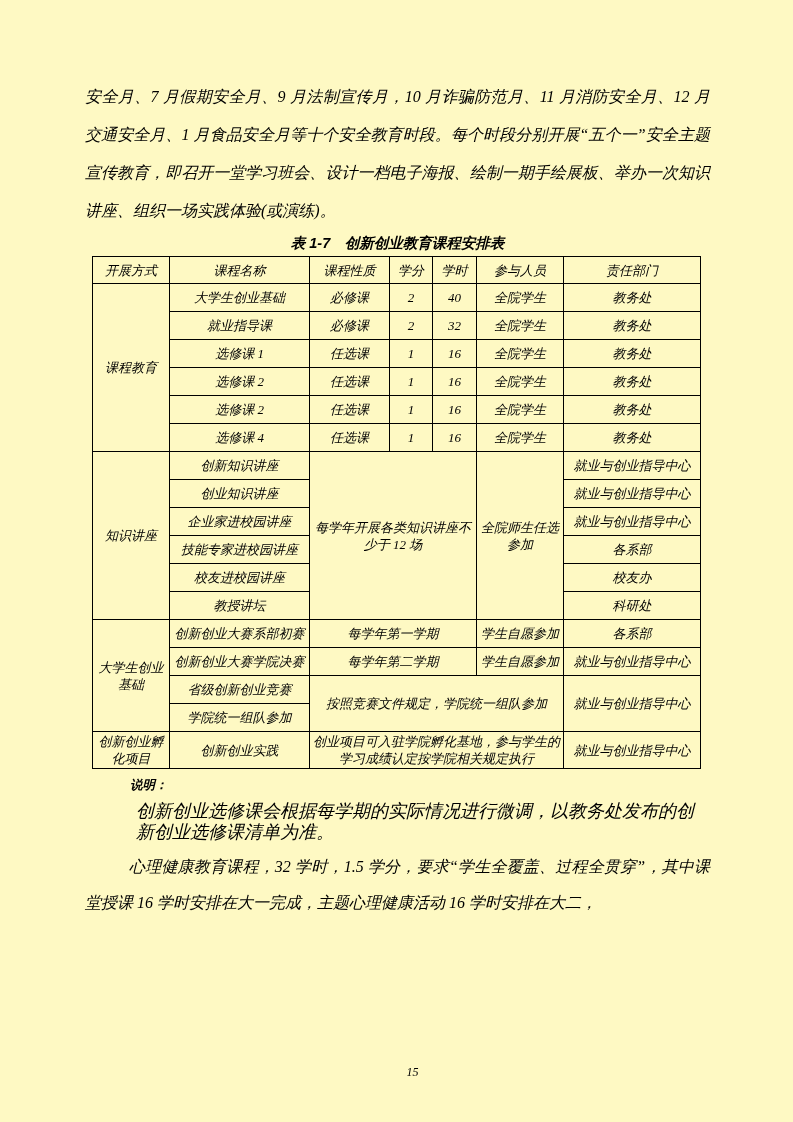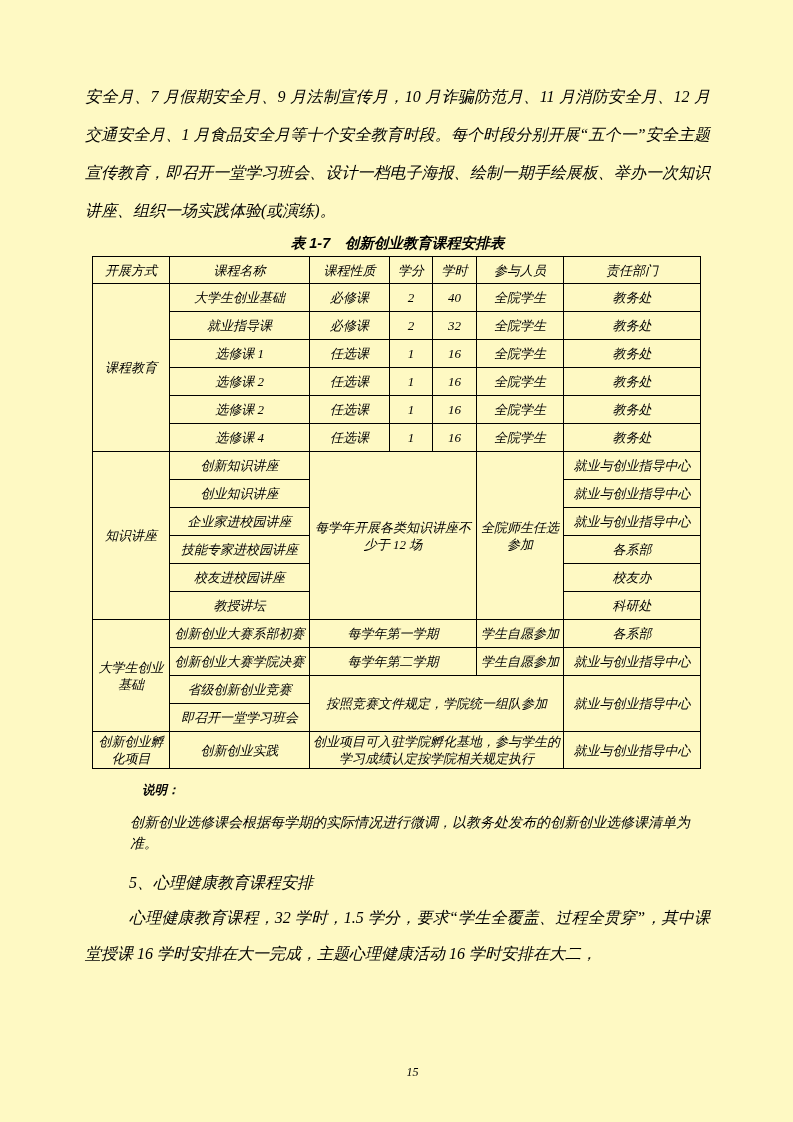--- a/index.html
+++ b/index.html
@@ -28,23 +28,23 @@
     border:1px solid #000;text-align:center;vertical-align:middle;
     height:25px;padding:1px 2px;font-weight:normal;line-height:17px;
     overflow:hidden;
   }
   table.sched th{height:24px;border-radius:6px;}
   td.narrow{padding:1px 10px;}
   td.note-cell{line-height:16px;}
   .notes{margin:7px 0 0 45px;}
   .notes-label{
     font-family:"Liberation Sans","DejaVu Sans",sans-serif;
-    font-size:12.5px;font-weight:bold;line-height:19px;margin:12px;
-  }
-  .notes-text{font-size:14px;line-height:21px;margin:0;}
+    font-size:12.5px;font-weight:bold;line-height:19px;margin:0;
+  }
+  .notes-text{font-size:18px;line-height:21px;margin:6px;}
   .page-number{
     position:absolute;bottom:42px;left:16px;width:100%;text-align:center;
     font-size:12px;
   }
 </style>
 </head>
 <body>
 
 <div class="page">
   <div class="content">
@@ -166,37 +166,36 @@
           <td colspan="3">每学年第二学期</td>
           <td>学生自愿参加</td>
           <td>就业与创业指导中心</td>
         </tr>
         <tr>
           <td>省级创新创业竞赛</td>
           <td colspan="4" rowspan="2">按照竞赛文件规定，学院统一组队参加</td>
           <td rowspan="2">就业与创业指导中心</td>
         </tr>
         <tr>
-          <td>即召开一堂学习班会</td>
+          <td>学院统一组队参加</td>
         </tr>
 
         <tr>
           <td class="narrow">创新创业孵化项目</td>
           <td>创新创业实践</td>
           <td colspan="4" class="note-cell">创业项目可入驻学院孵化基地，参与学生的学习成绩认定按学院相关规定执行</td>
           <td>就业与创业指导中心</td>
         </tr>
       </tbody>
     </table>
 
     <div class="notes">
       <p class="notes-label">说明：</p>
       <p class="notes-text">创新创业选修课会根据每学期的实际情况进行微调，以教务处发布的创新创业选修课清单为准。</p>
     </div>
 
-    <p class="heading h5">5、心理健康教育课程安排</p>
 
     <p class="para ind p5">心理健康教育课程，32 学时，1.5 学分，要求“学生全覆盖、过程全贯穿”，其中课堂授课 16 学时安排在大一完成，主题心理健康活动 16 学时安排在大二，</p>
 
   </div>
 
   <div class="page-number">15</div>
 </div>
 
 </body></html>

